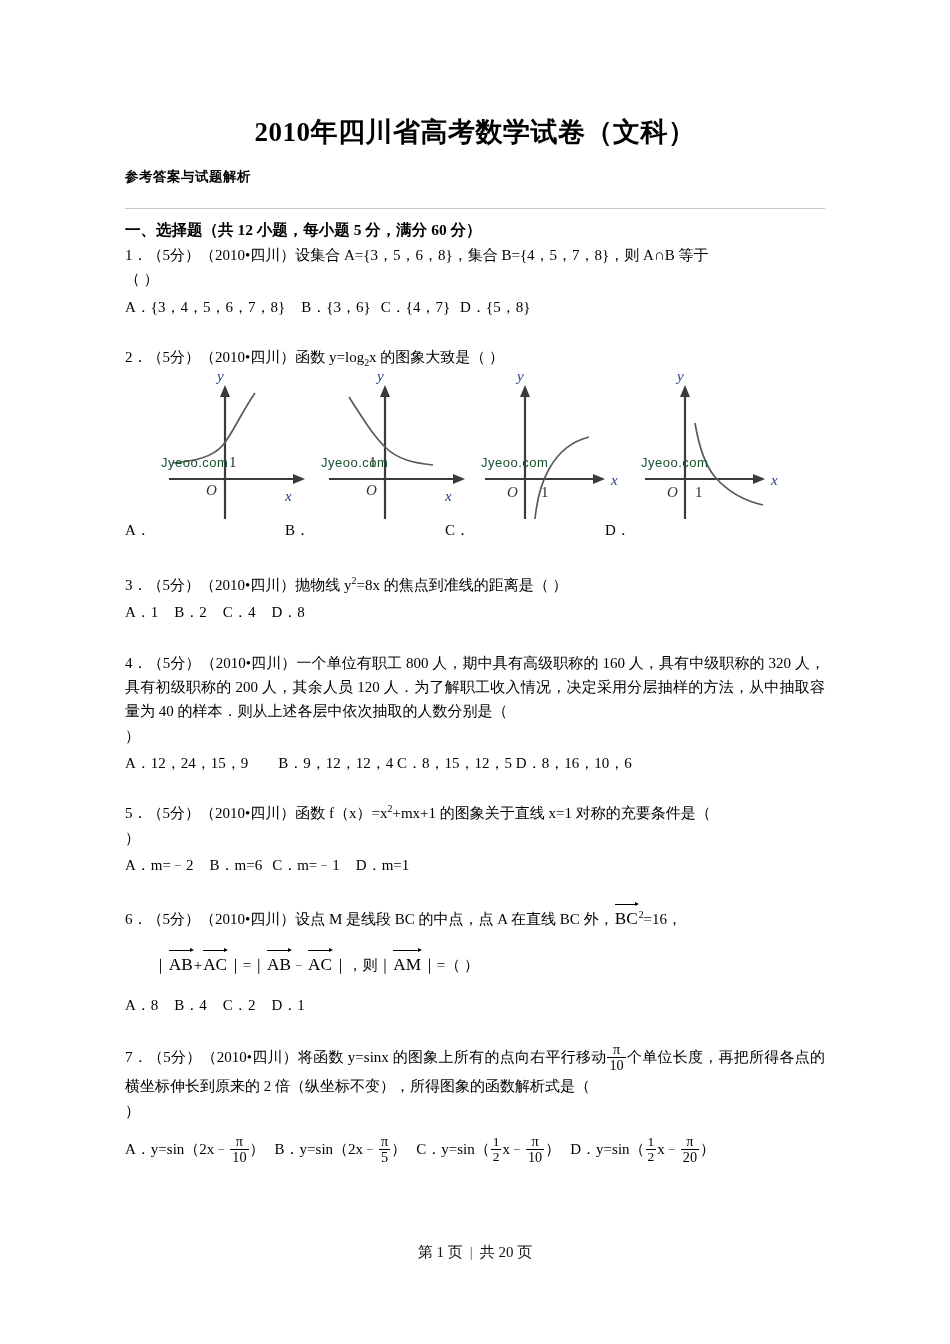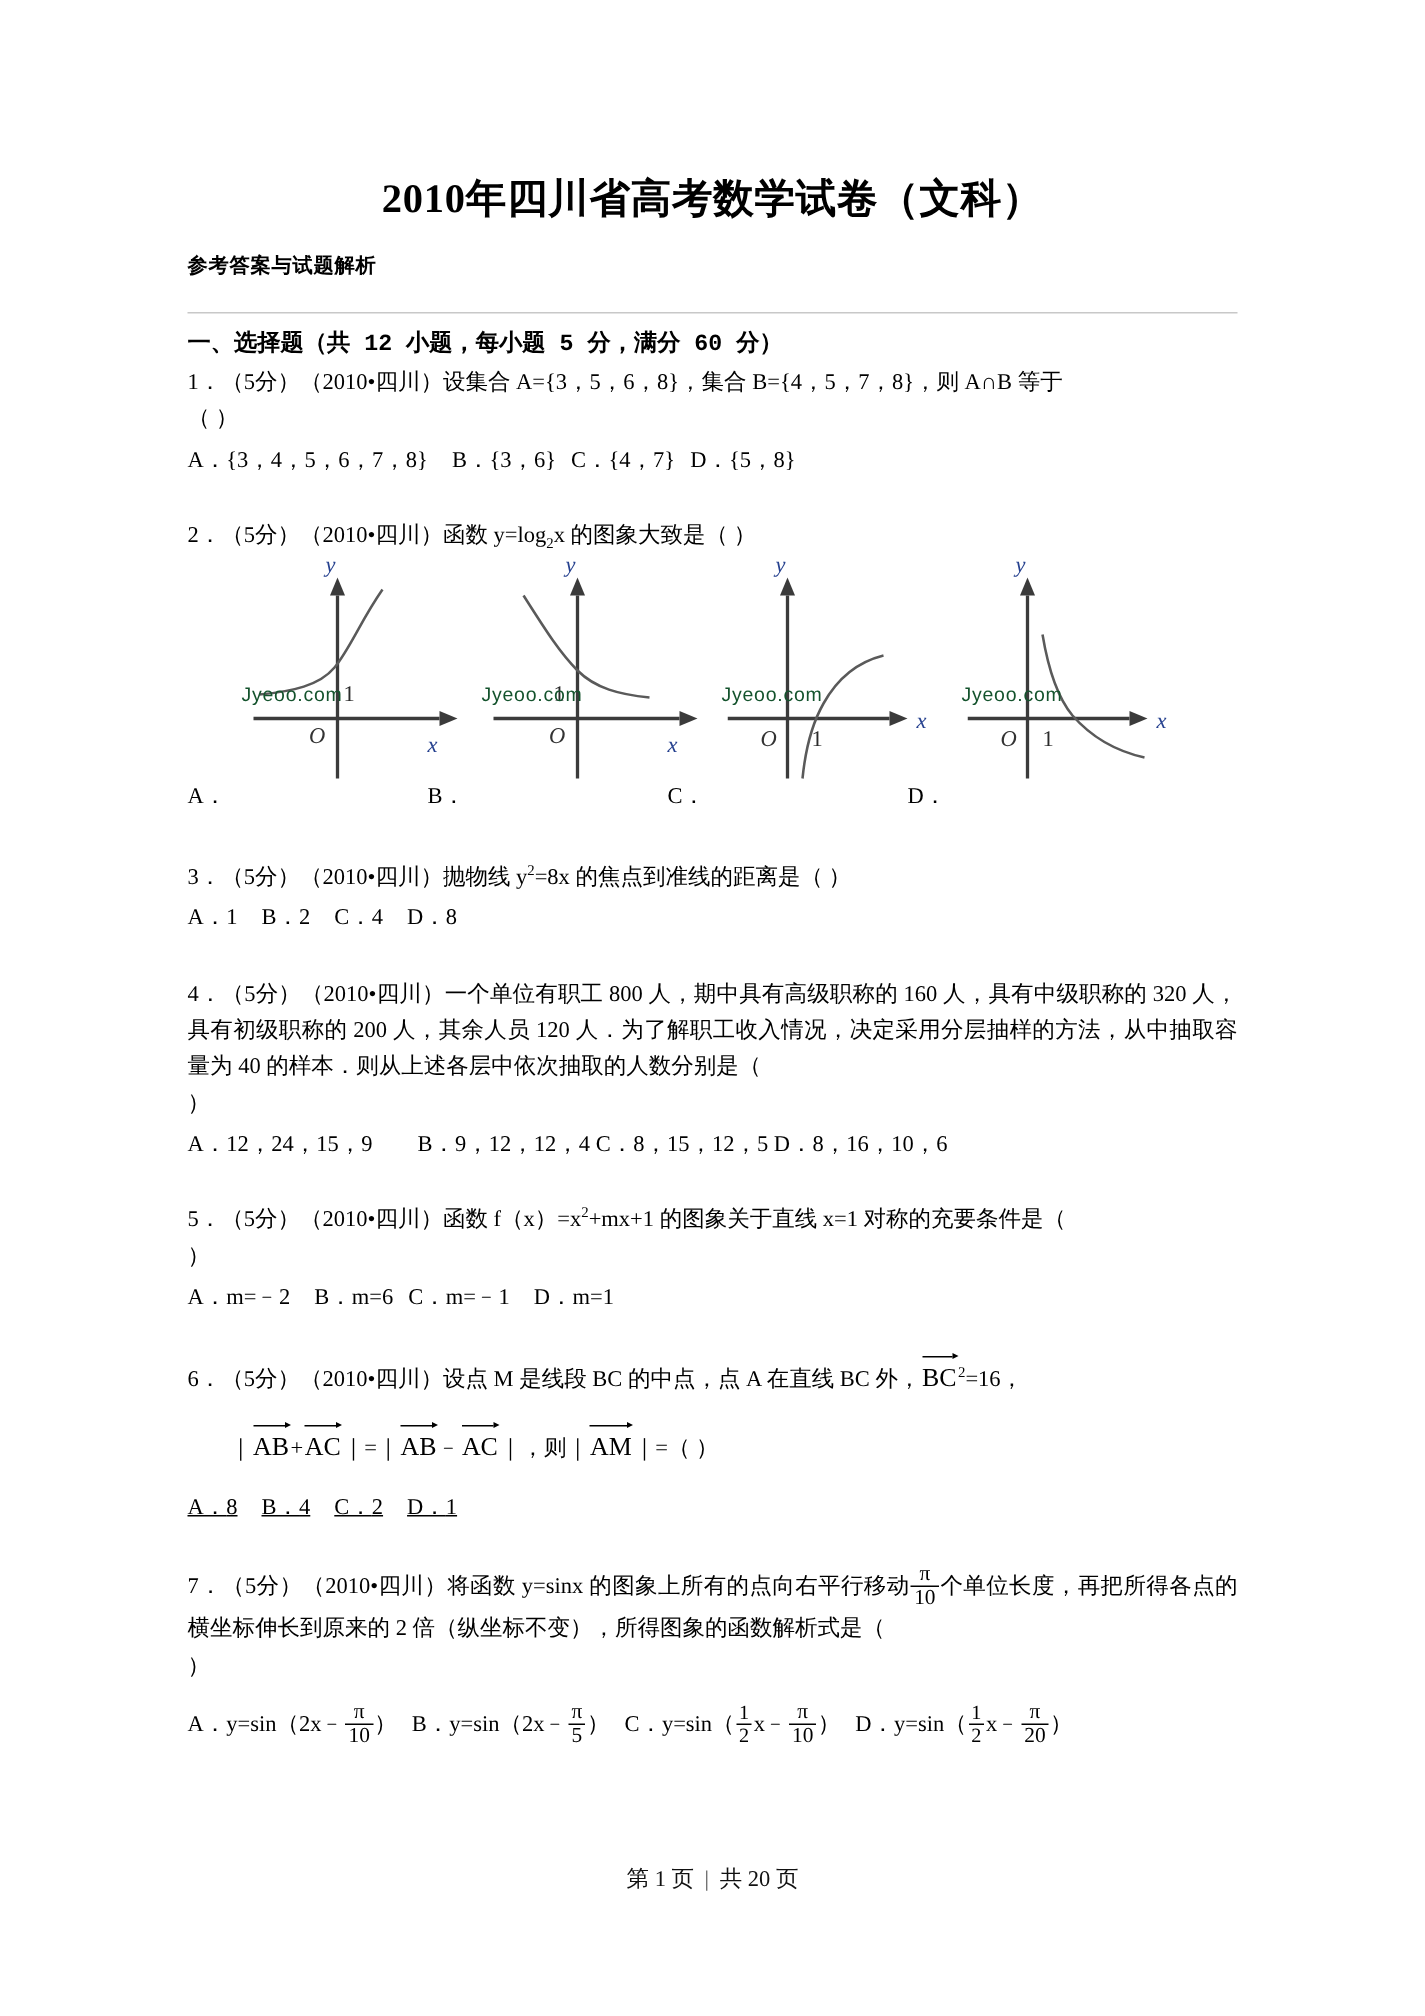--- a/index.html
+++ b/index.html
@@ -44,21 +44,20 @@
     border: 0;
     border-top: 1px solid #c8c8c8;
     margin: 22px 0 0 0;
   }
   
   .section-head {
     font-size: 15.5px;
     font-weight: bold;
     margin: 9px 0 2px 0;
     line-height: 1.5;
-    font-family: Liberation Mono, monospace;
   }
   .q {
     font-size: 15px;
     line-height: 1.62;
     margin: 0 0 0 0;
     text-align: justify;
   }
   .q-gap { margin-top: 26px; }
   .opts {
     font-size: 15px;
@@ -266,21 +265,21 @@
   <div class="opts">
     <span>A．</span><span>m=﹣2</span><span class="sp3"></span><span>B．</span><span>m=6</span><span class="sp2"></span><span>C．</span><span>m=﹣1</span><span class="sp3"></span><span>D．</span><span>m=1</span>
   </div>
 
   <div class="q q-gap">
     <span>6．</span><span>（5分）</span><span>（2010•四川）</span><span>设点 M 是线段 BC 的中点，点 A 在直线 BC 外，</span><span class="vec bar">BC</span><sup>2</sup><span>=16，</span>
   </div>
   <div class="q" style="margin-top:16px; margin-left:28px;">
     <span>｜</span><span class="vec bar">AB</span><span>+</span><span class="vec bar">AC</span><span>｜=｜</span><span class="vec bar">AB</span><span>﹣</span><span class="vec bar">AC</span><span>｜，则｜</span><span class="vec bar">AM</span><span>｜=（      ）</span>
   </div>
-  <div class="opts" style="margin-top:14px;text-decoration:underline;">
+  <div class="opts" style="margin-top:14px;">
     <span>A．</span><span>8</span><span class="sp3"></span><span>B．</span><span>4</span><span class="sp3"></span><span>C．</span><span>2</span><span class="sp3"></span><span>D．</span><span>1</span>
   </div>
 
   <div class="q" style="margin-top:26px;">
     <span>7．</span><span>（5分）</span><span>（2010•四川）</span><span>将函数 y=sinx 的图象上所有的点向右平行移动</span><span class="frac"><span class="num">π</span><span class="den">10</span></span><span>个单位长度，再把所得各点的横坐标伸长到原来的 2 倍（纵坐标不变），所得图象的函数解析式是（</span><br>
     <span>）</span>
   </div>
   <div class="opts" style="margin-top:12px;">
     <span><span>A．</span><span>y=sin（2x﹣</span><span class="frac"><span class="num">π</span><span class="den">10</span></span><span>）</span></span><span class="sp2"></span><span><span>B．</span><span>y=sin（2x﹣</span><span class="frac"><span class="num">π</span><span class="den">5</span></span><span>）</span></span><span class="sp2"></span><span><span>C．</span><span>y=sin（</span><span class="frac small"><span class="num">1</span><span class="den">2</span></span><span>x﹣</span><span class="frac"><span class="num">π</span><span class="den">10</span></span><span>）</span></span><span class="sp2"></span><span><span>D．</span><span>y=sin（</span><span class="frac small"><span class="num">1</span><span class="den">2</span></span><span>x﹣</span><span class="frac"><span class="num">π</span><span class="den">20</span></span><span>）</span></span>
   </div>

